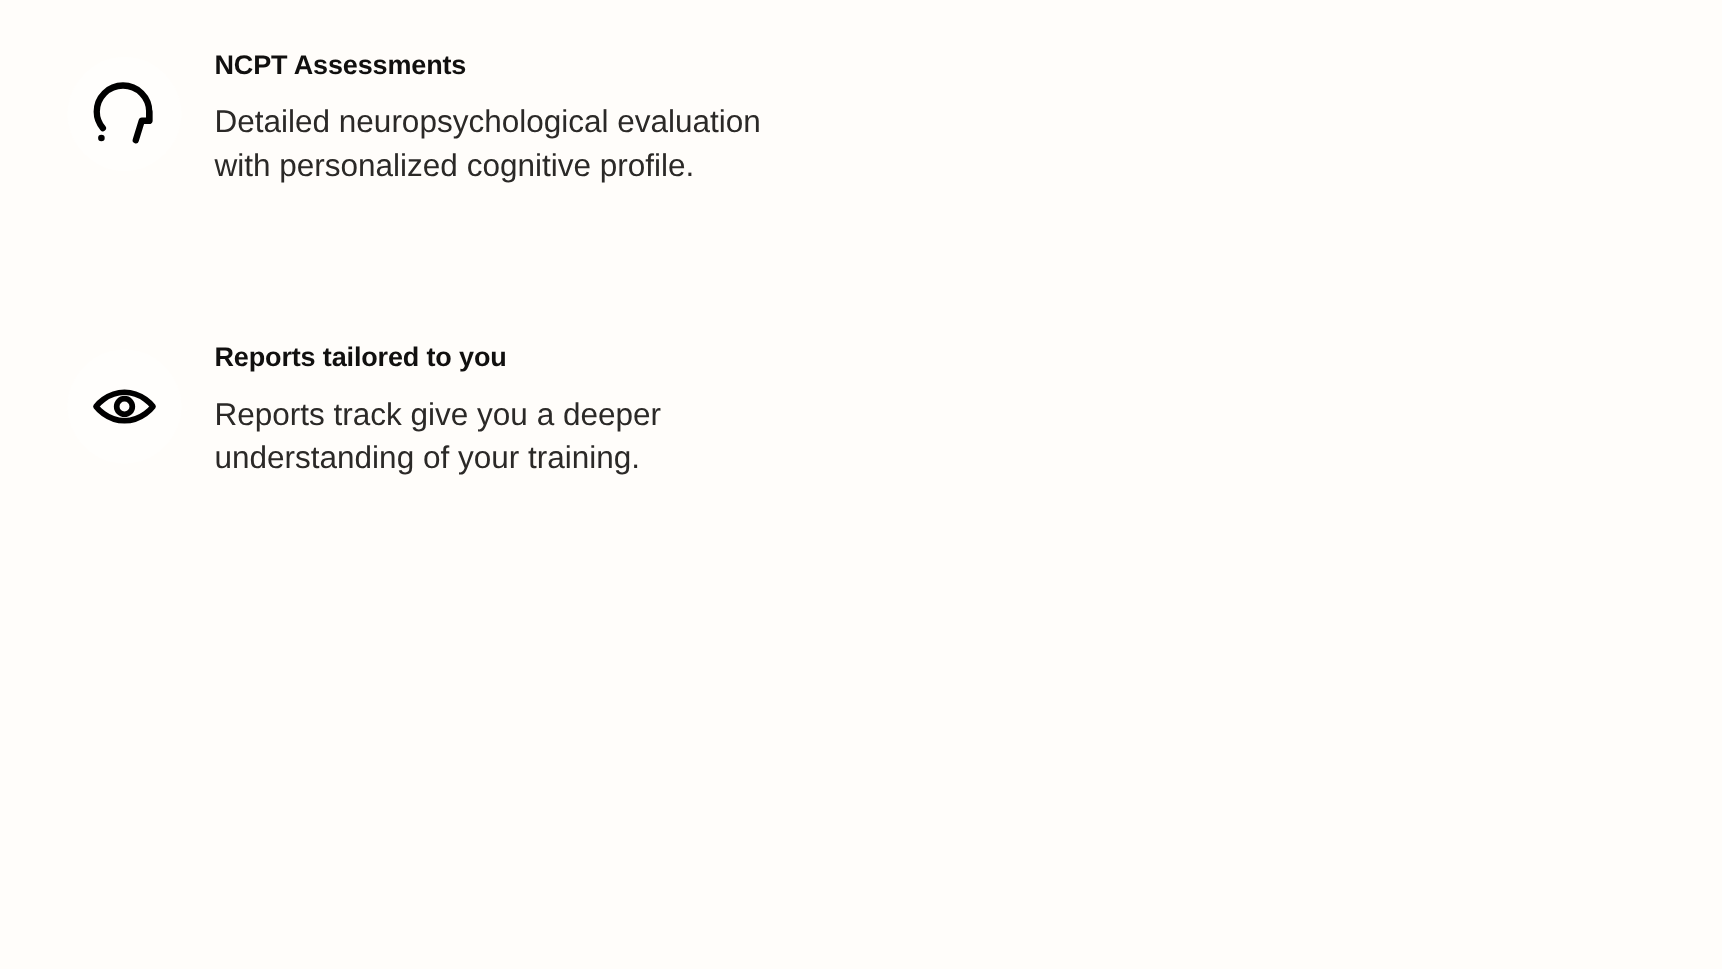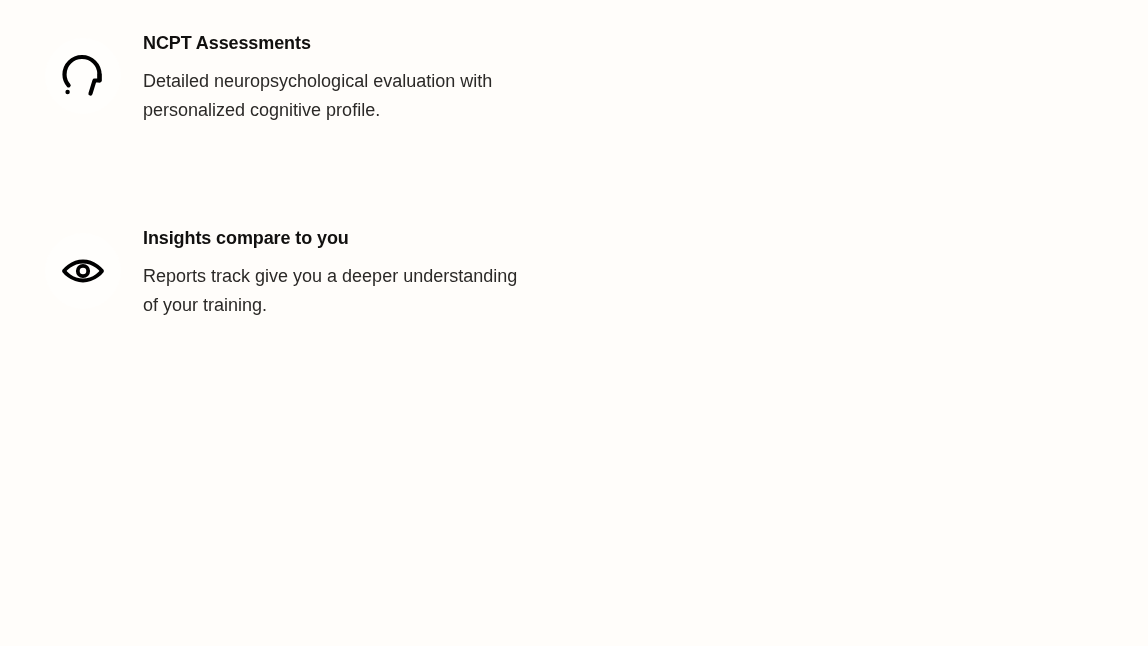--- a/index.html
+++ b/index.html
@@ -67,21 +67,21 @@
   .feature-title {
     font-size: 18px;
     font-weight: bold;
     line-height: 24px;
     color: #11100f;
     letter-spacing: -0.1px;
     margin: 0 0 12px 0;
   }
 
   .feature-desc {
-    font-size: 18px;
+    font-size: 21px;
     line-height: 29px;
     color: #2b2927;
     margin: 0;
     font-weight: 400;
   }
 </style>
 </head>
 <body>
 
 <div class="features-grid">
@@ -106,21 +106,21 @@
   </div>
 
   <div class="feature-card col-left row-2">
     <div class="icon-wrap">
       <svg width="46" height="46" viewBox="0 0 46 46" fill="none" xmlns="http://www.w3.org/2000/svg">
         <path d="M4 23C4 23 11 13.5 23 13.5C35 13.5 42 23 42 23C42 23 35 32.5 23 32.5C11 32.5 4 23 4 23Z" stroke="#000" stroke-width="3.8" stroke-linejoin="round"></path>
         <circle cx="23" cy="23" r="5.2" stroke="#000" stroke-width="3.8"></circle>
       </svg>
     </div>
     <div class="feature-text">
-      <div class="feature-title">Insights compare to you</div>
+      <div class="feature-title">Reports tailored to you</div>
       <div class="feature-desc">Reports track give you a deeper understanding of your training.</div>
     </div>
   </div>
 
   <div class="feature-card col-right row-2">
     
     
   </div>
 
 

